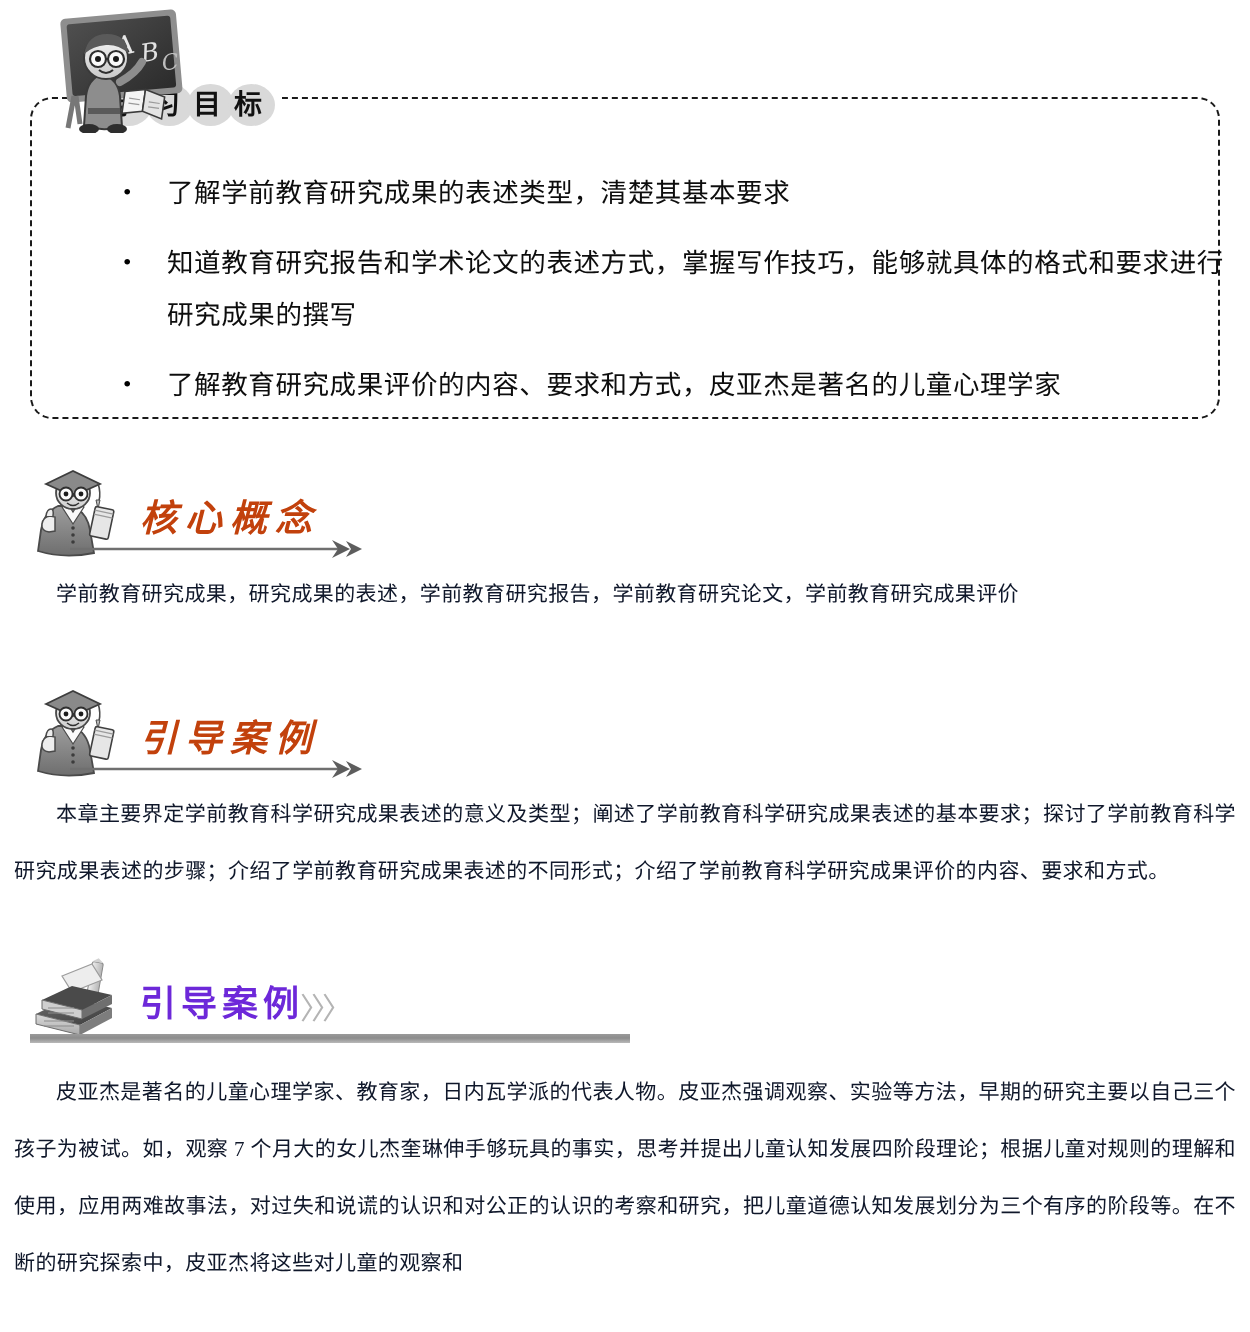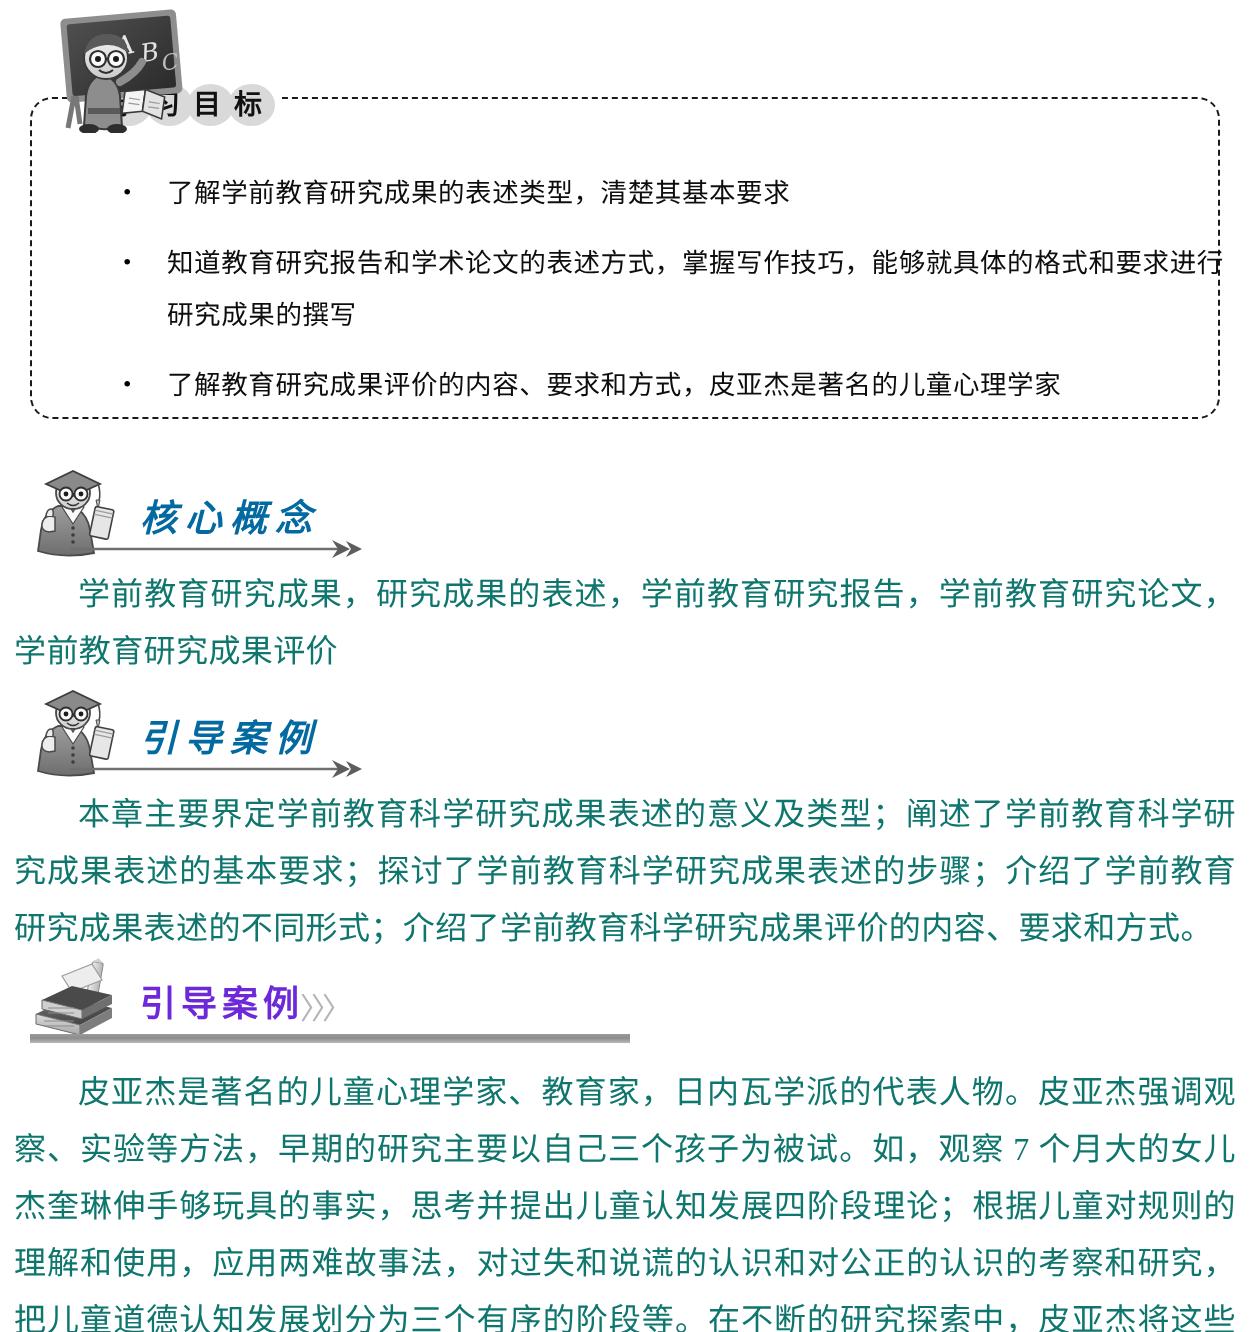--- a/index.html
+++ b/index.html
@@ -134,39 +134,39 @@
   }
   .arrow-heading .heading-text {
     position: absolute;
     left: 112px;
     top: 26px;
     font-family: "Liberation Serif", "DejaVu Serif", serif;
     font-weight: bold;
     font-style: italic;
     font-size: 37px;
     letter-spacing: 8px;
-    color: #0369a1;
+    color: #c2410c;
     white-space: nowrap;
   }
   .arrow-heading .arrow-rule {
     position: absolute;
     left: 42px;
     top: 76px;
     width: 300px;
     height: 22px;
   }
 
   
   .body-para {
     position: absolute;
     font-family: "Liberation Serif", "DejaVu Serif", serif;
-    font-size: 32px;
+    font-size: 21px;
     line-height: 57px;
     letter-spacing: 0.4px;
-    color: #0f766e;
+    color: #0f172a;
     text-align: justify;
     text-justify: inter-character;
     text-indent: 2em;
   }
 
   
   .case-heading {
     position: absolute;
     left: 28px;
     top: 958px;

